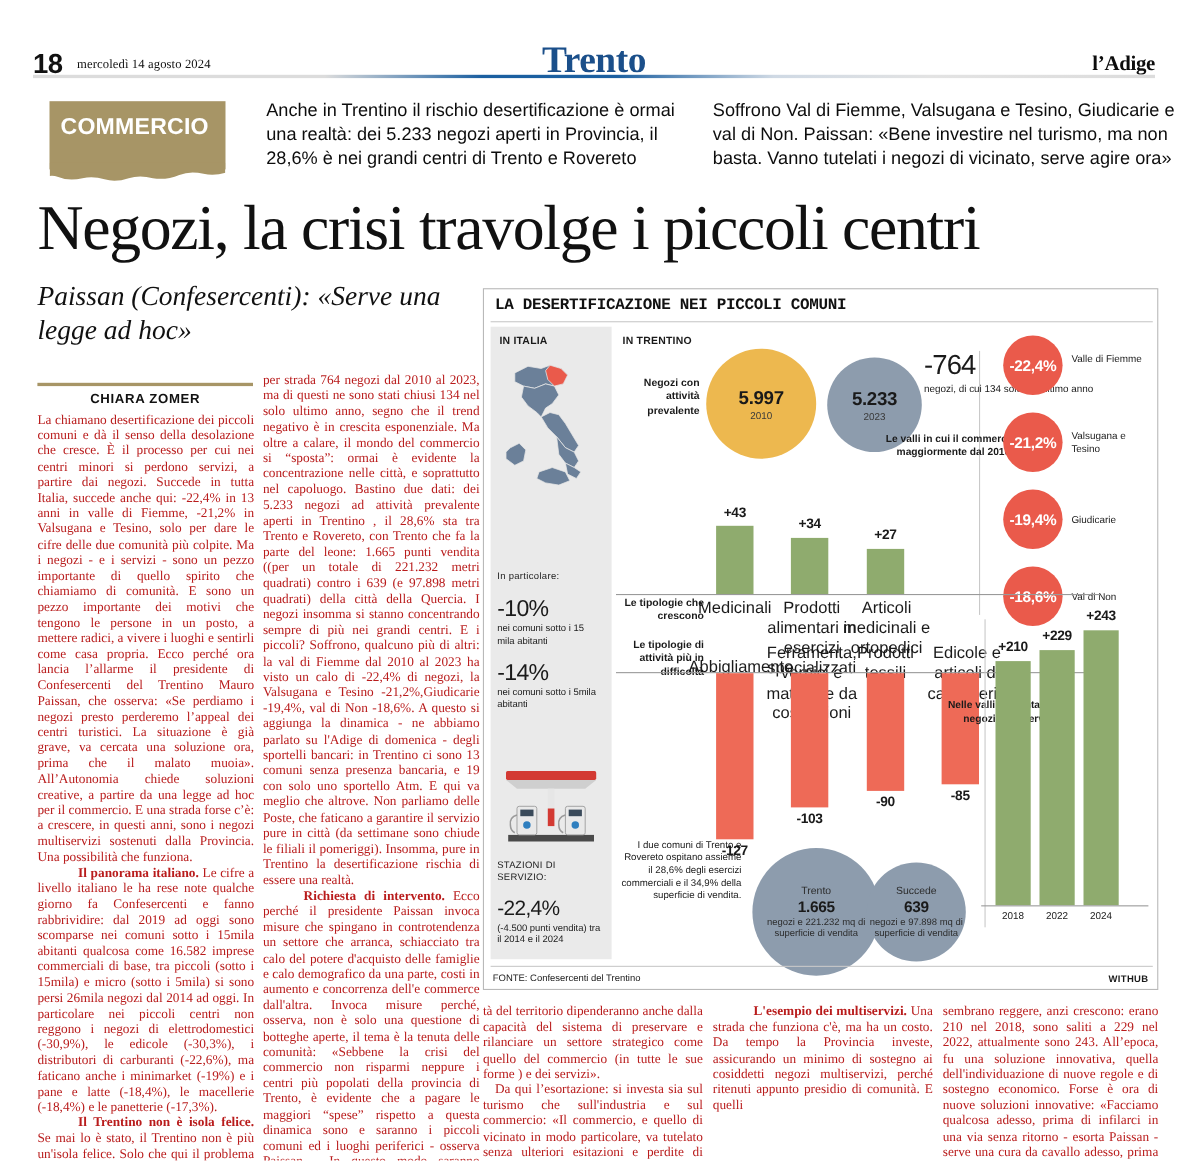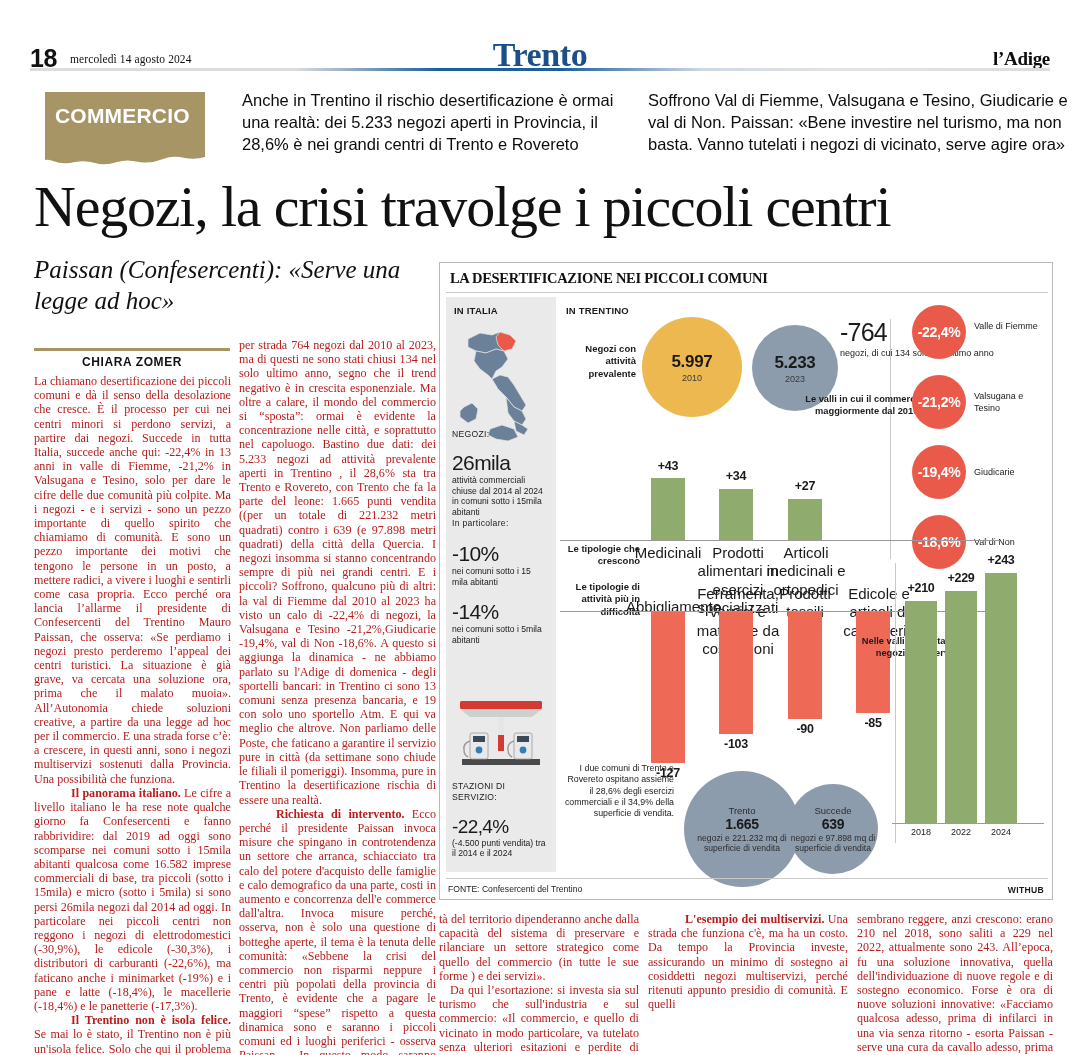--- a/index.html
+++ b/index.html
@@ -62,21 +62,21 @@
   .col-2 { left:239px; top:338px; width:197px; height:716px; }
   .col-3 { left:439px; top:912px; width:200px; height:142px; }
   .col-4 { left:648px; top:912px; width:200px; height:142px; }
   .col-5 { left:857px; top:912px; width:196px; height:142px; }
   .indent { text-indent:11px; }
 
   
   .info { position:absolute; left:439px; top:262px; width:614px; height:638px;
           border:1px solid #b9b9b9; background:#fff;
           font-family:"Liberation Sans", sans-serif; }
-  .info-title { position:absolute; left:10px; top:7px; font-family:Liberation Serif, serif;
+  .info-title { position:absolute; left:10px; top:7px; font-family:Liberation Mono, monospace;
                 font-weight:bold; font-size:14.5px; letter-spacing:-0.3px; color:#111; }
   .info-hr { position:absolute; left:6px; top:29px; width:602px; height:1px; background:#c9c9c9; }
 
   .panel-left { position:absolute; left:6px; top:34px; width:110px; height:575px; background:#eaeaea; }
   .lbl-italia { position:absolute; left:14px; top:42px; font-size:9.5px; font-weight:bold;
                 letter-spacing:0.2px; color:#1a1a1a; }
   .italy-map { position:absolute; left:10px; top:56px; width:102px; height:125px; }
   .lbl-trentino { position:absolute; left:126px; top:42px; font-size:9.5px; font-weight:bold;
                   letter-spacing:0.2px; color:#1a1a1a; }
 
@@ -208,25 +208,20 @@
           <path d="M64 102 L72 106 L78 110 L74 116 L66 112 Z"></path>
           <path d="M14 88 L22 84 L28 90 L26 100 L18 104 L10 98 L10 92 Z"></path>
           <path d="M40 110 L52 106 L64 110 L68 118 L58 122 L46 120 L38 116 Z"></path>
         </g>
         <path d="M50 13 L60 16 L66 22 L62 30 L54 32 L48 26 L46 18 Z" fill="#ea5a4b" stroke="#e6e6e6" stroke-width="0.7"></path>
       </svg>
     </div>
 
     <div class="lbl-trentino">IN TRENTINO</div>
 
-    <div class="stat-block" style="top:166px; width:96px;">
-      <div class="stat-kicker">NEGOZI:</div>
-      <div class="stat-big" style="margin-top:12px;">26mila</div>
-      <div style="margin-top:2px;">attività commerciali chiuse dal 2014 al 2024 in comuni sotto i 15mila abitanti</div>
-    </div>
 
     <div class="stat-block" style="top:255px; width:96px;">
       <div class="stat-kicker">In particolare:</div>
     </div>
 
     <div class="stat-block" style="top:280px; width:96px;">
       <div class="stat-big">-10%</div>
       <div style="margin-top:2px;">nei comuni sotto i 15 mila abitanti</div>
     </div>
 

